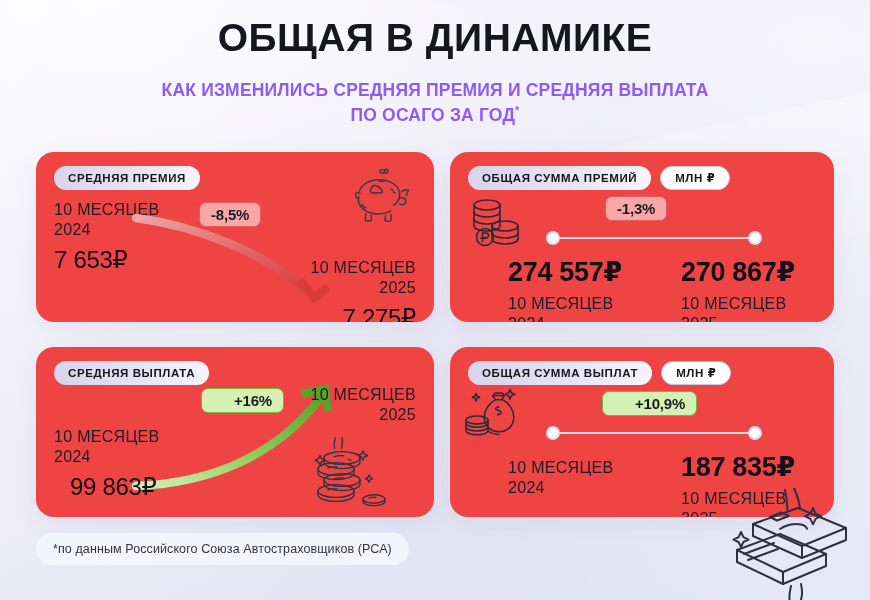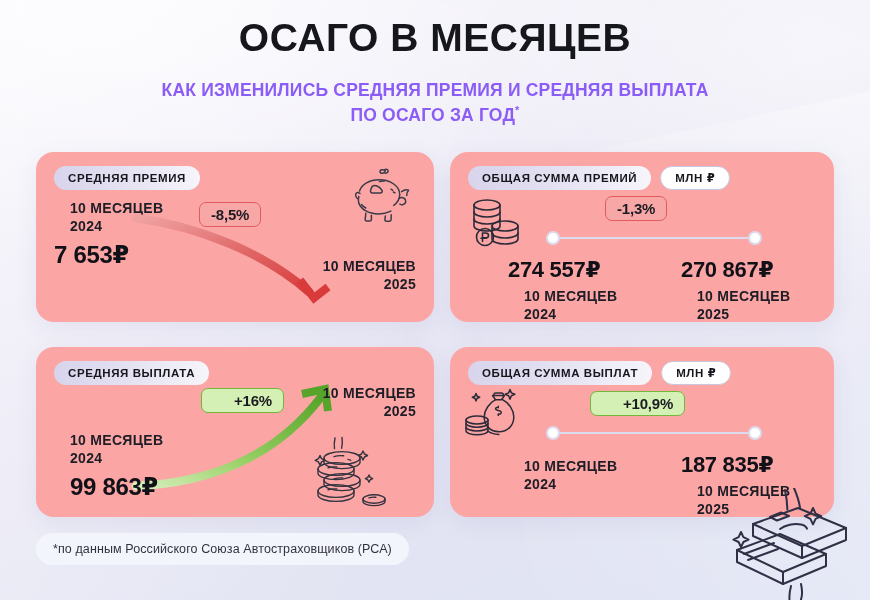--- a/index.html
+++ b/index.html
@@ -70,21 +70,21 @@
     font-weight: 700;
     letter-spacing: 0.2px;
     color: #8b5cf6;
     line-height: 1.35;
   }
   .subtitle .sup { font-size: 11px; vertical-align: super; }
 
   
   .card {
     position: absolute;
-    background: #fca5a5;
+    background: #ef4444;
     border-radius: 18px;
     box-shadow: 0 6px 22px rgba(80, 80, 135, 0.08);
     overflow: hidden;
   }
   #card-avg-premium { left: 36px;  top: 152px; width: 398px; height: 170px; }
   #card-sum-premium { left: 450px; top: 152px; width: 384px; height: 170px; }
   #card-avg-payout  { left: 36px;  top: 347px; width: 398px; height: 170px; }
   #card-sum-payout  { left: 450px; top: 347px; width: 384px; height: 170px; }
 
   
@@ -118,38 +118,37 @@
   .pill-row {
     position: absolute;
     top: 14px; left: 18px;
     display: flex;
     align-items: center;
     gap: 9px;
   }
 
   
   .period {
-    font-size: 14px;
-    font-weight: 700;
+    font-size: 16px;
+    font-weight: 400;
     letter-spacing: 0.3px;
     color: #1d1d26;
     line-height: 1.25;
     white-space: nowrap;
-    margin-left: 16px;
   }
   .value {
     font-size: 24px;
-    font-weight: 700;
+    font-weight: 400;
     letter-spacing: -0.3px;
     color: #111118;
     line-height: 1.15;
     white-space: nowrap;
   }
   .value-sm {
-    font-size: 22px;
+    font-size: 27px;
     font-weight: 700;
     letter-spacing: -0.3px;
     color: #111118;
     line-height: 1.15;
     white-space: nowrap;
   }
 
   
   .delta {
     position: absolute;
@@ -232,21 +231,21 @@
 
 <div class="bg">
   <div class="bg-sheen"></div>
   <div class="bg-diag"></div>
   <div class="bg-diag2"></div>
 </div>
 
 <div class="stage">
 
   <div class="header">
-    <div class="title">ОСАГО В МЕСЯЦЕВ</div>
+    <div class="title">ОБЩАЯ В ДИНАМИКЕ</div>
     <div class="subtitle">
       <span>КАК ИЗМЕНИЛИСЬ СРЕДНЯЯ ПРЕМИЯ И СРЕДНЯЯ ВЫПЛАТА</span><br>
       <span>ПО ОСАГО ЗА ГОД</span><span class="sup">*</span>
     </div>
   </div>
 
   <div class="card" id="card-avg-premium">
 
     <div class="pill-row">
       <span class="pill">СРЕДНЯЯ ПРЕМИЯ</span>
@@ -288,20 +287,21 @@
       </defs>
       <path d="M100 66 C 160 74, 228 100, 273 140" stroke="url(#gradRedA)" stroke-width="8.5" fill="none" stroke-linecap="round"></path>
       <path d="M264 128 L278 146 L292 135" stroke="#d93b3b" stroke-width="8" fill="none" stroke-linecap="butt" stroke-linejoin="miter"></path>
     </svg>
 
     <span class="delta delta-down" style="left:163px; top:50px;">-8,5%</span>
 
     <div style="position:absolute; right:18px; top:106px; text-align:right;">
       <div class="period">10 МЕСЯЦЕВ</div>
       <div class="period">2025</div>
+      <div class="value" style="margin-top:6px;">7 275₽</div>
     </div>
   </div>
 
   <div class="card" id="card-sum-premium">
 
     <div class="pill-row">
       <span class="pill">ОБЩАЯ СУММА ПРЕМИЙ</span>
       <span class="pill-outline">МЛН ₽</span>
     </div>
 
@@ -422,21 +422,21 @@
           <path d="M34.3 19.2v1.2M34.3 27.2v1.3"></path>
           <ellipse cx="13" cy="33" rx="11" ry="4"></ellipse>
           <path d="M2 33v3.2c0 2.2 4.9 4 11 4s11-1.8 11-4V33"></path>
           <path d="M2 36.8V40c0 2.2 4.9 4 11 4s11-1.8 11-4v-3.2"></path>
           <path d="M2 40.6v3.2c0 2.2 4.9 4 11 4s11-1.8 11-4v-3.2"></path>
           <path d="M23.5 43.8c2.6 2.2 6.7 3.6 11.4 3.6"></path>
         </g>
       </svg>
     </span>
 
-    <span class="delta delta-up" style="left:140px; top:44px;border-radius:7px;">+10,9%</span>
+    <span class="delta delta-up" style="left:152px; top:44px;border-radius:7px;">+10,9%</span>
 
     <div class="connector" style="left:96px; top:79px; width:216px; height:14px;">
       <div class="conn-line" style="left:9px; right:9px;"></div>
       <div class="conn-dot" style="left:0;"></div>
       <div class="conn-dot" style="right:0;"></div>
     </div>
 
     <div class="col" style="left:58px; top:105px;">
       <div class="period" style="margin-top:6px;">10 МЕСЯЦЕВ</div>
       <div class="period">2024</div>

